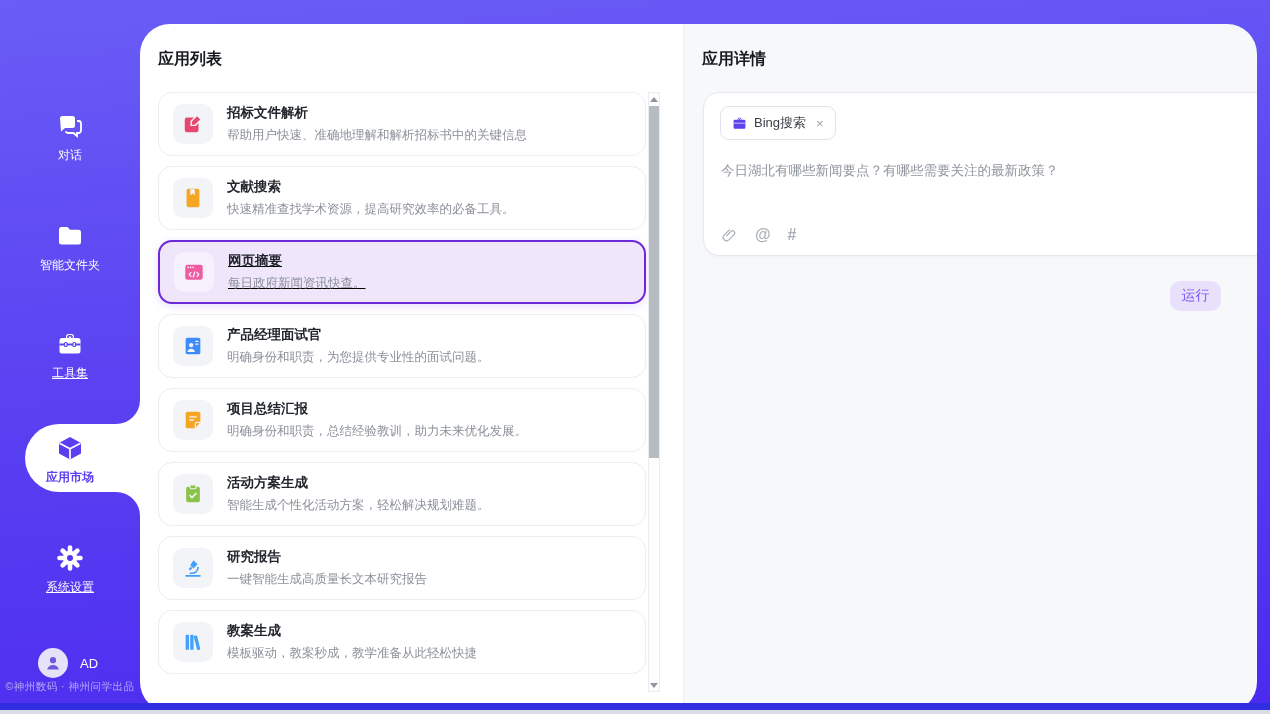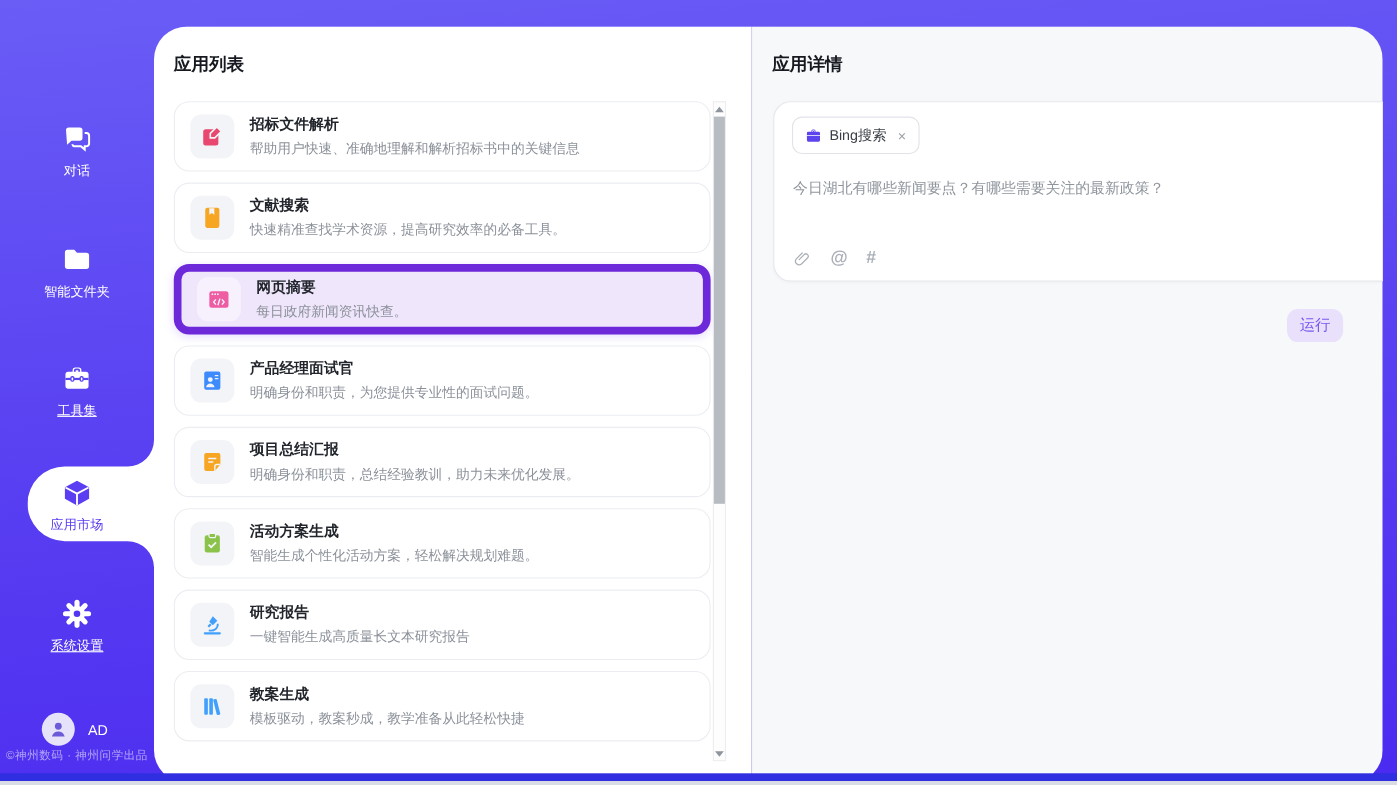--- a/index.html
+++ b/index.html
@@ -27,41 +27,41 @@
   .nav-label.underlined { text-decoration:underline; }
 
   .nav-chat   { top:112px; }
   .nav-folder { top:222px; }
   .nav-tools  { top:330px; }
   .nav-market { top:424px; }
   .nav-gear   { top:544px; }
 
   
   .bubble-svg { position:absolute; left:25px; top:400px; width:115px; height:116px; pointer-events:none;}
-  .nav-market { z-index:2; height:68px; padding-top:10px;}
+  .nav-market { z-index:2; height:68px; padding-top:10px;font-weight:bold;}
   .nav-market .nav-label { color:#5b3df2; }
 
   .user-row { position:absolute; left:38px; top:648px; display:flex; align-items:center; gap:12px; cursor:pointer;}
   .avatar { width:30px; height:30px; border-radius:50%; background:#e6e2f9; display:flex; align-items:center; justify-content:center;}
   .avatar svg { width:18px; height:18px; }
   .user-name { font-size:13px; color:#fff; }
 
   .side-footer { position:absolute; left:0; top:680px; width:140px; text-align:center; font-size:10.5px; color:rgba(255,255,255,.55); letter-spacing:.5px;}
 
   
   .panel { position:absolute; left:140px; top:14px; width:1117px; height:688px; border-radius:30px; overflow:hidden; display:flex; z-index:3;margin-top:10px;}
   .list-section  { width:543px; background:#ffffff; position:relative; }
   .detail-section{ flex:1; background:#f7f8fa; position:relative; border-left:1px solid rgba(0,0,0,.04);}
 
   .section-title { position:absolute; left:18px; top:25px; font-size:16px; font-weight:bold; color:#16191f;}
 
   
   .cards { position:absolute; left:18px; top:68px; width:488px; display:flex; flex-direction:column; gap:10px;}
   .card { height:64px; background:#fff; border:1px solid #ecedf2; border-radius:14px; display:flex; align-items:center; gap:14px; padding:0 14px; cursor:pointer;}
-  .card.selected { background:#efe6fc; border:7px solid #6d28d9; box-shadow:0 2px 8px rgba(122,74,243,.18);}
+  .card.selected { background:#efe6fc; border:2px solid #6d28d9; box-shadow:0 2px 8px rgba(122,74,243,.18);text-decoration:underline;}
   .app-icon { width:40px; height:40px; border-radius:10px; background:#f3f4f7; display:flex; align-items:center; justify-content:center; flex:none;}
   .card.selected .app-icon { background:#f7f1fe; }
   .app-icon svg { width:22px; height:22px; }
   .card-texts { min-width:0; }
   .card-title { font-size:13.5px; font-weight:bold; color:#22262c; }
   .card-desc  { font-size:12.5px; color:#8b9099; margin-top:5px; white-space:nowrap;}
 
   
   .scrollbar { position:absolute; left:508px; top:68px; width:12px; height:600px; background:#fdfdfd; border:1px solid #ededf0; cursor:pointer;}
   .sb-arrow { position:absolute; left:0; width:10px; height:12px; display:flex; align-items:center; justify-content:center;}

